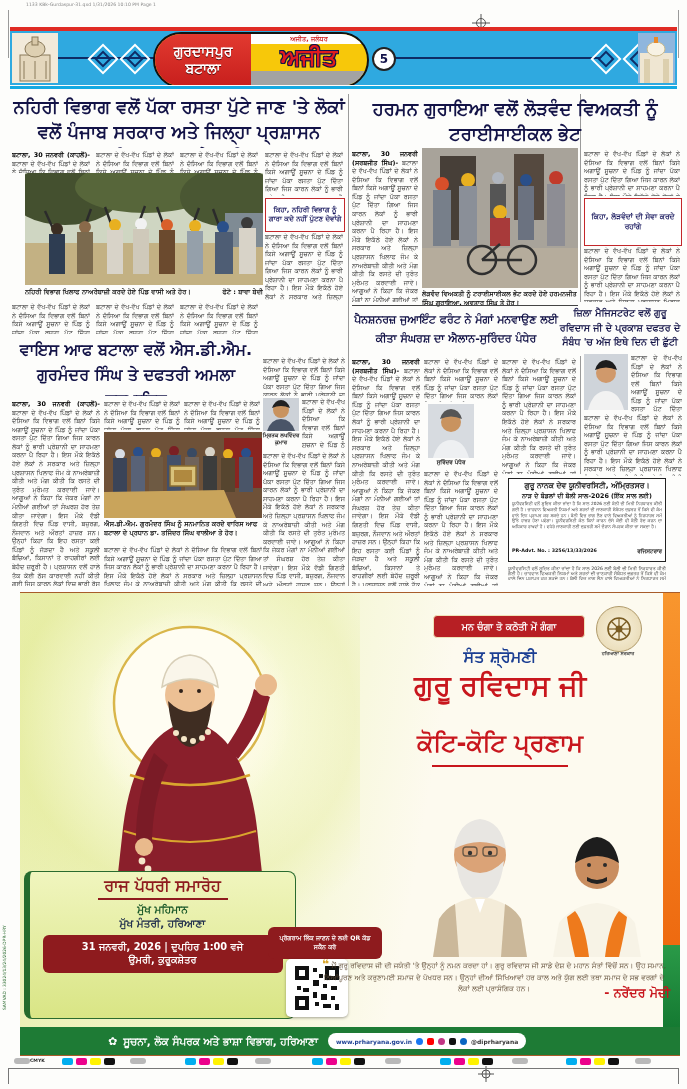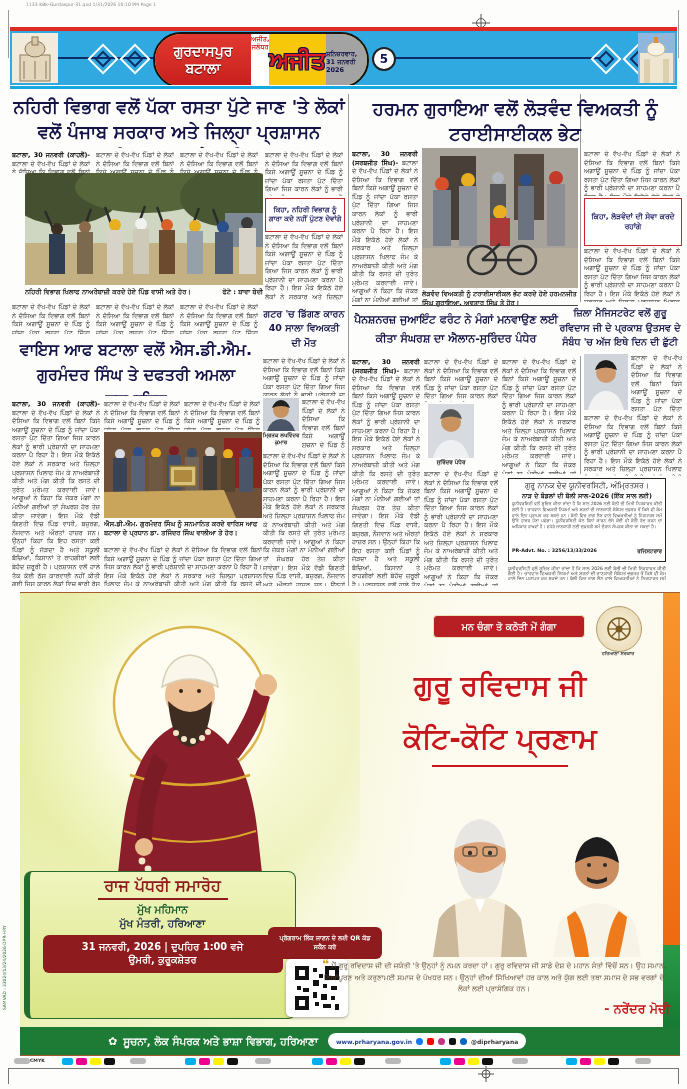--- a/index.html
+++ b/index.html
@@ -69,21 +69,21 @@
             <rect x="25" y="26" width="6" height="24" fill="#dccfae"></rect>
             <rect x="16" y="4" width="4" height="6" fill="#e88a2a"></rect>
           </svg>
       </div>
 
       <div class="abs mast-cap" style="left:143px;top:1px;width:212px;height:52px;">
         <div style="width:96px;background:linear-gradient(#e23a30,#c81f1d);display:flex;flex-direction:column;align-items:center;justify-content:center;color:#fff;font-weight:800;text-shadow:0 1px 0 #5a0f0f;">
           <div style="font-size:14px;line-height:1.2;">ਗੁਰਦਾਸਪੁਰ</div>
           <div style="font-size:14px;line-height:1.2;">ਬਟਾਲਾ</div>
         </div>
-        <div style="flex:1;display:flex;flex-direction:row;">
+        <div style="flex:1;display:flex;flex-direction:column;">
           <div style="background:#fff;color:#D01F1F;font-size:6.5px;font-weight:800;text-align:center;padding:1px 0;">ਅਜੀਤ, ਜਲੰਧਰ</div>
           <div style="flex:1;display:flex;align-items:center;justify-content:center;font-size:23px;font-weight:800;color:#E01B1E;text-shadow:1px 1px 0 #14144a,-1px -1px 0 #14144a,1px -1px 0 #14144a,-1px 1px 0 #14144a;">ਅਜੀਤ</div>
           <div style="background:#a3a3a3;color:#13134a;font-size:6.5px;font-weight:800;text-align:left;padding:16px 0;">ਸ਼ਨਿਚਰਵਾਰ, 31 ਜਨਵਰੀ 2026</div>
         </div>
       </div>
       <div class="abs" style="left:362px;top:16px;width:20px;height:20px;background:#fff;border:2px solid #222;border-radius:50%;display:flex;align-items:center;justify-content:center;font-size:12px;font-weight:800;color:#13134a;">5</div>
     </div>
     <div class="abs" style="left:0;top:59px;width:667px;height:3px;background:#15A9E2;"></div>
   </div>
 
@@ -137,21 +137,20 @@
     </svg>
   </div>
   <div class="abs cap" style="left:25px;top:288px;width:238px;height:12px;">
     <span>ਨਹਿਰੀ ਵਿਭਾਗ ਖਿਲਾਫ ਨਾਅਰੇਬਾਜ਼ੀ ਕਰਦੇ ਹੋਏ ਪਿੰਡ ਵਾਸੀ ਅਤੇ ਹੋਰ।</span>
     <span>ਫੋਟੋ : ਬਾਵਾ ਬੇਦੀ</span>
   </div>
   <div class="abs bt" style="left:12px;top:303px;width:78px;height:31px;">ਬਟਾਲਾ ਦੇ ਵੱਖ-ਵੱਖ ਪਿੰਡਾਂ ਦੇ ਲੋਕਾਂ ਨੇ ਦੱਸਿਆ ਕਿ ਵਿਭਾਗ ਵਲੋਂ ਬਿਨਾਂ ਕਿਸੇ ਅਗਾਊਂ ਸੂਚਨਾ ਦੇ ਪਿੰਡ ਨੂੰ ਜਾਂਦਾ ਪੱਕਾ ਰਸਤਾ ਪੁੱਟ ਦਿੱਤਾ ਗਿਆ ਜਿਸ ਕਾਰਨ ਲੋਕਾਂ ਨੂੰ ਭਾਰੀ ਪ੍ਰੇਸ਼ਾਨੀ ਦਾ ਸਾਹਮਣਾ ਕਰਨਾ ਪੈ ਰਿਹਾ ਹੈ। ਇਸ ਮੌਕੇ ਇਕੱਠੇ ਹੋਏ ਲੋਕਾਂ ਨੇ ਸਰਕਾਰ ਅਤੇ ਜ਼ਿਲ੍ਹਾ ਪ੍ਰਸ਼ਾਸਨ ਖਿਲਾਫ ਜੰਮ ਕੇ ਨਾਅਰੇਬਾਜ਼ੀ ਕੀਤੀ ਅਤੇ ਮੰਗ ਕੀਤੀ ਕਿ ਰਸਤੇ ਦੀ ਤੁਰੰਤ ਮੁਰੰਮਤ ਕਰਵਾਈ ਜਾਵੇ। ਆਗੂਆਂ ਨੇ ਕਿਹਾ ਕਿ ਜੇਕਰ ਮੰਗਾਂ ਨਾ ਮੰਨੀਆਂ ਗਈਆਂ ਤਾਂ ਸੰਘਰਸ਼ ਹੋਰ ਤੇਜ਼ ਕੀਤਾ ਜਾਵੇਗਾ। ਇਸ ਮੌਕੇ ਵੱਡੀ ਗਿਣਤੀ ਵਿਚ ਪਿੰਡ ਵਾਸੀ, ਬਜ਼ੁਰਗ, ਨੌਜਵਾਨ ਅਤੇ ਔਰਤਾਂ ਹਾਜ਼ਰ ਸਨ। ਉਨ੍ਹਾਂ ਕਿਹਾ ਕਿ ਇਹ ਰਸਤਾ ਕਈ ਪਿੰਡਾਂ ਨੂੰ ਜੋੜਦਾ ਹੈ ਅਤੇ ਸਕੂਲੀ ਬੱਚਿਆਂ, ਕਿਸਾਨਾਂ ਤੇ ਰਾਹਗੀਰਾਂ ਲਈ ਬੇਹੱਦ ਜ਼ਰੂਰੀ ਹੈ। ਪ੍ਰਸ਼ਾਸਨ ਵਲੋਂ ਹਾਲੇ ਤੱਕ ਕੋਈ ਠੋਸ ਕਾਰਵਾਈ ਨਹੀਂ ਕੀਤੀ ਗਈ ਜਿਸ ਕਾਰਨ ਲੋਕਾਂ ਵਿਚ ਭਾਰੀ ਰੋਸ ਪਾਇਆ ਜਾ ਰਿਹਾ ਹੈ। ਸਮਾਜ ਸੇਵੀ ਸੰਸਥਾਵਾਂ ਨੇ ਵੀ ਲੋਕਾਂ ਦੀ ਹਮਾਇਤ ਦਾ ਐਲਾਨ ਕੀਤਾ ਹੈ।</div>
   <div class="abs bt" style="left:96px;top:303px;width:78px;height:31px;">ਬਟਾਲਾ ਦੇ ਵੱਖ-ਵੱਖ ਪਿੰਡਾਂ ਦੇ ਲੋਕਾਂ ਨੇ ਦੱਸਿਆ ਕਿ ਵਿਭਾਗ ਵਲੋਂ ਬਿਨਾਂ ਕਿਸੇ ਅਗਾਊਂ ਸੂਚਨਾ ਦੇ ਪਿੰਡ ਨੂੰ ਜਾਂਦਾ ਪੱਕਾ ਰਸਤਾ ਪੁੱਟ ਦਿੱਤਾ ਗਿਆ ਜਿਸ ਕਾਰਨ ਲੋਕਾਂ ਨੂੰ ਭਾਰੀ ਪ੍ਰੇਸ਼ਾਨੀ ਦਾ ਸਾਹਮਣਾ ਕਰਨਾ ਪੈ ਰਿਹਾ ਹੈ। ਇਸ ਮੌਕੇ ਇਕੱਠੇ ਹੋਏ ਲੋਕਾਂ ਨੇ ਸਰਕਾਰ ਅਤੇ ਜ਼ਿਲ੍ਹਾ ਪ੍ਰਸ਼ਾਸਨ ਖਿਲਾਫ ਜੰਮ ਕੇ ਨਾਅਰੇਬਾਜ਼ੀ ਕੀਤੀ ਅਤੇ ਮੰਗ ਕੀਤੀ ਕਿ ਰਸਤੇ ਦੀ ਤੁਰੰਤ ਮੁਰੰਮਤ ਕਰਵਾਈ ਜਾਵੇ। ਆਗੂਆਂ ਨੇ ਕਿਹਾ ਕਿ ਜੇਕਰ ਮੰਗਾਂ ਨਾ ਮੰਨੀਆਂ ਗਈਆਂ ਤਾਂ ਸੰਘਰਸ਼ ਹੋਰ ਤੇਜ਼ ਕੀਤਾ ਜਾਵੇਗਾ। ਇਸ ਮੌਕੇ ਵੱਡੀ ਗਿਣਤੀ ਵਿਚ ਪਿੰਡ ਵਾਸੀ, ਬਜ਼ੁਰਗ, ਨੌਜਵਾਨ ਅਤੇ ਔਰਤਾਂ ਹਾਜ਼ਰ ਸਨ। ਉਨ੍ਹਾਂ ਕਿਹਾ ਕਿ ਇਹ ਰਸਤਾ ਕਈ ਪਿੰਡਾਂ ਨੂੰ ਜੋੜਦਾ ਹੈ ਅਤੇ ਸਕੂਲੀ ਬੱਚਿਆਂ, ਕਿਸਾਨਾਂ ਤੇ ਰਾਹਗੀਰਾਂ ਲਈ ਬੇਹੱਦ ਜ਼ਰੂਰੀ ਹੈ। ਪ੍ਰਸ਼ਾਸਨ ਵਲੋਂ ਹਾਲੇ ਤੱਕ ਕੋਈ ਠੋਸ ਕਾਰਵਾਈ ਨਹੀਂ ਕੀਤੀ ਗਈ ਜਿਸ ਕਾਰਨ ਲੋਕਾਂ ਵਿਚ ਭਾਰੀ ਰੋਸ ਪਾਇਆ ਜਾ ਰਿਹਾ ਹੈ। ਸਮਾਜ ਸੇਵੀ ਸੰਸਥਾਵਾਂ ਨੇ ਵੀ ਲੋਕਾਂ ਦੀ ਹਮਾਇਤ ਦਾ ਐਲਾਨ ਕੀਤਾ ਹੈ।</div>
   <div class="abs bt" style="left:180px;top:303px;width:78px;height:31px;">ਬਟਾਲਾ ਦੇ ਵੱਖ-ਵੱਖ ਪਿੰਡਾਂ ਦੇ ਲੋਕਾਂ ਨੇ ਦੱਸਿਆ ਕਿ ਵਿਭਾਗ ਵਲੋਂ ਬਿਨਾਂ ਕਿਸੇ ਅਗਾਊਂ ਸੂਚਨਾ ਦੇ ਪਿੰਡ ਨੂੰ ਜਾਂਦਾ ਪੱਕਾ ਰਸਤਾ ਪੁੱਟ ਦਿੱਤਾ ਗਿਆ ਜਿਸ ਕਾਰਨ ਲੋਕਾਂ ਨੂੰ ਭਾਰੀ ਪ੍ਰੇਸ਼ਾਨੀ ਦਾ ਸਾਹਮਣਾ ਕਰਨਾ ਪੈ ਰਿਹਾ ਹੈ। ਇਸ ਮੌਕੇ ਇਕੱਠੇ ਹੋਏ ਲੋਕਾਂ ਨੇ ਸਰਕਾਰ ਅਤੇ ਜ਼ਿਲ੍ਹਾ ਪ੍ਰਸ਼ਾਸਨ ਖਿਲਾਫ ਜੰਮ ਕੇ ਨਾਅਰੇਬਾਜ਼ੀ ਕੀਤੀ ਅਤੇ ਮੰਗ ਕੀਤੀ ਕਿ ਰਸਤੇ ਦੀ ਤੁਰੰਤ ਮੁਰੰਮਤ ਕਰਵਾਈ ਜਾਵੇ। ਆਗੂਆਂ ਨੇ ਕਿਹਾ ਕਿ ਜੇਕਰ ਮੰਗਾਂ ਨਾ ਮੰਨੀਆਂ ਗਈਆਂ ਤਾਂ ਸੰਘਰਸ਼ ਹੋਰ ਤੇਜ਼ ਕੀਤਾ ਜਾਵੇਗਾ। ਇਸ ਮੌਕੇ ਵੱਡੀ ਗਿਣਤੀ ਵਿਚ ਪਿੰਡ ਵਾਸੀ, ਬਜ਼ੁਰਗ, ਨੌਜਵਾਨ ਅਤੇ ਔਰਤਾਂ ਹਾਜ਼ਰ ਸਨ। ਉਨ੍ਹਾਂ ਕਿਹਾ ਕਿ ਇਹ ਰਸਤਾ ਕਈ ਪਿੰਡਾਂ ਨੂੰ ਜੋੜਦਾ ਹੈ ਅਤੇ ਸਕੂਲੀ ਬੱਚਿਆਂ, ਕਿਸਾਨਾਂ ਤੇ ਰਾਹਗੀਰਾਂ ਲਈ ਬੇਹੱਦ ਜ਼ਰੂਰੀ ਹੈ। ਪ੍ਰਸ਼ਾਸਨ ਵਲੋਂ ਹਾਲੇ ਤੱਕ ਕੋਈ ਠੋਸ ਕਾਰਵਾਈ ਨਹੀਂ ਕੀਤੀ ਗਈ ਜਿਸ ਕਾਰਨ ਲੋਕਾਂ ਵਿਚ ਭਾਰੀ ਰੋਸ ਪਾਇਆ ਜਾ ਰਿਹਾ ਹੈ। ਸਮਾਜ ਸੇਵੀ ਸੰਸਥਾਵਾਂ ਨੇ ਵੀ ਲੋਕਾਂ ਦੀ ਹਮਾਇਤ ਦਾ ਐਲਾਨ ਕੀਤਾ ਹੈ।</div>
 
-  <div class="abs hl" style="left:263px;top:307px;width:82px;height:48px;font-size:9.5px;line-height:1.5;">ਗਟਰ 'ਚ ਡਿੱਗਣ ਕਾਰਨ 40 ਸਾਲਾ ਵਿਅਕਤੀ ਦੀ ਮੌਤ</div>
   <div class="abs bt" style="left:263px;top:357px;width:82px;height:39px;">ਬਟਾਲਾ ਦੇ ਵੱਖ-ਵੱਖ ਪਿੰਡਾਂ ਦੇ ਲੋਕਾਂ ਨੇ ਦੱਸਿਆ ਕਿ ਵਿਭਾਗ ਵਲੋਂ ਬਿਨਾਂ ਕਿਸੇ ਅਗਾਊਂ ਸੂਚਨਾ ਦੇ ਪਿੰਡ ਨੂੰ ਜਾਂਦਾ ਪੱਕਾ ਰਸਤਾ ਪੁੱਟ ਦਿੱਤਾ ਗਿਆ ਜਿਸ ਕਾਰਨ ਲੋਕਾਂ ਨੂੰ ਭਾਰੀ ਪ੍ਰੇਸ਼ਾਨੀ ਦਾ ਸਾਹਮਣਾ ਕਰਨਾ ਪੈ ਰਿਹਾ ਹੈ। ਇਸ ਮੌਕੇ ਇਕੱਠੇ ਹੋਏ ਲੋਕਾਂ ਨੇ ਸਰਕਾਰ ਅਤੇ ਜ਼ਿਲ੍ਹਾ ਪ੍ਰਸ਼ਾਸਨ ਖਿਲਾਫ ਜੰਮ ਕੇ ਨਾਅਰੇਬਾਜ਼ੀ ਕੀਤੀ ਅਤੇ ਮੰਗ ਕੀਤੀ ਕਿ ਰਸਤੇ ਦੀ ਤੁਰੰਤ ਮੁਰੰਮਤ ਕਰਵਾਈ ਜਾਵੇ। ਆਗੂਆਂ ਨੇ ਕਿਹਾ ਕਿ ਜੇਕਰ ਮੰਗਾਂ ਨਾ ਮੰਨੀਆਂ ਗਈਆਂ ਤਾਂ ਸੰਘਰਸ਼ ਹੋਰ ਤੇਜ਼ ਕੀਤਾ ਜਾਵੇਗਾ। ਇਸ ਮੌਕੇ ਵੱਡੀ ਗਿਣਤੀ ਵਿਚ ਪਿੰਡ ਵਾਸੀ, ਬਜ਼ੁਰਗ, ਨੌਜਵਾਨ ਅਤੇ ਔਰਤਾਂ ਹਾਜ਼ਰ ਸਨ। ਉਨ੍ਹਾਂ ਕਿਹਾ ਕਿ ਇਹ ਰਸਤਾ ਕਈ ਪਿੰਡਾਂ ਨੂੰ ਜੋੜਦਾ ਹੈ ਅਤੇ ਸਕੂਲੀ ਬੱਚਿਆਂ, ਕਿਸਾਨਾਂ ਤੇ ਰਾਹਗੀਰਾਂ ਲਈ ਬੇਹੱਦ ਜ਼ਰੂਰੀ ਹੈ। ਪ੍ਰਸ਼ਾਸਨ ਵਲੋਂ ਹਾਲੇ ਤੱਕ ਕੋਈ ਠੋਸ ਕਾਰਵਾਈ ਨਹੀਂ ਕੀਤੀ ਗਈ ਜਿਸ ਕਾਰਨ ਲੋਕਾਂ ਵਿਚ ਭਾਰੀ ਰੋਸ ਪਾਇਆ ਜਾ ਰਿਹਾ ਹੈ। ਸਮਾਜ ਸੇਵੀ ਸੰਸਥਾਵਾਂ ਨੇ ਵੀ ਲੋਕਾਂ ਦੀ ਹਮਾਇਤ ਦਾ ਐਲਾਨ ਕੀਤਾ ਹੈ।</div>
   <div class="abs photo" style="left:263px;top:398px;width:36px;height:33px;">
     <svg width="36" height="33" viewBox="0 0 36 33">
         <rect width="36" height="33" fill="#cdd2d8"></rect>
         <circle cx="18" cy="12" r="8" fill="#c9935f"></circle>
         <path d="M9 10 Q12 2 18 2 Q24 2 27 10 Q18 6 9 10Z" fill="#222"></path>
         <path d="M4 33 Q8 21 18 21 Q28 21 32 33Z" fill="#4a5568"></path>
       </svg>
   </div>
   <div class="abs" style="left:261px;top:432px;width:40px;height:16px;font-size:5.4px;font-weight:bold;text-align:center;color:#111;line-height:1.3;overflow:hidden;">ਮ੍ਰਿਤਕ ਲਖਵਿੰਦਰ ਕੁਮਾਰ</div>
@@ -239,34 +238,34 @@
         <rect width="46" height="54" fill="#d7dbe0"></rect>
         <circle cx="23" cy="18" r="10" fill="#c9935f"></circle>
         <path d="M12 15 Q15 5 23 5 Q31 5 34 15 Q23 10 12 15Z" fill="#555"></path>
         <path d="M5 54 Q10 36 23 36 Q36 36 41 54Z" fill="#eef0f2"></path>
       </svg>
   </div>
   <div class="abs" style="left:420px;top:459px;width:62px;height:9px;font-size:5.6px;font-weight:bold;text-align:center;color:#111;overflow:hidden;">ਸੁਰਿੰਦਰ ਪੰਧੇਰ</div>
   <div class="abs bt" style="left:424px;top:470px;width:74px;height:116px;">ਬਟਾਲਾ ਦੇ ਵੱਖ-ਵੱਖ ਪਿੰਡਾਂ ਦੇ ਲੋਕਾਂ ਨੇ ਦੱਸਿਆ ਕਿ ਵਿਭਾਗ ਵਲੋਂ ਬਿਨਾਂ ਕਿਸੇ ਅਗਾਊਂ ਸੂਚਨਾ ਦੇ ਪਿੰਡ ਨੂੰ ਜਾਂਦਾ ਪੱਕਾ ਰਸਤਾ ਪੁੱਟ ਦਿੱਤਾ ਗਿਆ ਜਿਸ ਕਾਰਨ ਲੋਕਾਂ ਨੂੰ ਭਾਰੀ ਪ੍ਰੇਸ਼ਾਨੀ ਦਾ ਸਾਹਮਣਾ ਕਰਨਾ ਪੈ ਰਿਹਾ ਹੈ। ਇਸ ਮੌਕੇ ਇਕੱਠੇ ਹੋਏ ਲੋਕਾਂ ਨੇ ਸਰਕਾਰ ਅਤੇ ਜ਼ਿਲ੍ਹਾ ਪ੍ਰਸ਼ਾਸਨ ਖਿਲਾਫ ਜੰਮ ਕੇ ਨਾਅਰੇਬਾਜ਼ੀ ਕੀਤੀ ਅਤੇ ਮੰਗ ਕੀਤੀ ਕਿ ਰਸਤੇ ਦੀ ਤੁਰੰਤ ਮੁਰੰਮਤ ਕਰਵਾਈ ਜਾਵੇ। ਆਗੂਆਂ ਨੇ ਕਿਹਾ ਕਿ ਜੇਕਰ ਮੰਗਾਂ ਨਾ ਮੰਨੀਆਂ ਗਈਆਂ ਤਾਂ ਸੰਘਰਸ਼ ਹੋਰ ਤੇਜ਼ ਕੀਤਾ ਜਾਵੇਗਾ। ਇਸ ਮੌਕੇ ਵੱਡੀ ਗਿਣਤੀ ਵਿਚ ਪਿੰਡ ਵਾਸੀ, ਬਜ਼ੁਰਗ, ਨੌਜਵਾਨ ਅਤੇ ਔਰਤਾਂ ਹਾਜ਼ਰ ਸਨ। ਉਨ੍ਹਾਂ ਕਿਹਾ ਕਿ ਇਹ ਰਸਤਾ ਕਈ ਪਿੰਡਾਂ ਨੂੰ ਜੋੜਦਾ ਹੈ ਅਤੇ ਸਕੂਲੀ ਬੱਚਿਆਂ, ਕਿਸਾਨਾਂ ਤੇ ਰਾਹਗੀਰਾਂ ਲਈ ਬੇਹੱਦ ਜ਼ਰੂਰੀ ਹੈ। ਪ੍ਰਸ਼ਾਸਨ ਵਲੋਂ ਹਾਲੇ ਤੱਕ ਕੋਈ ਠੋਸ ਕਾਰਵਾਈ ਨਹੀਂ ਕੀਤੀ ਗਈ ਜਿਸ ਕਾਰਨ ਲੋਕਾਂ ਵਿਚ ਭਾਰੀ ਰੋਸ ਪਾਇਆ ਜਾ ਰਿਹਾ ਹੈ। ਸਮਾਜ ਸੇਵੀ ਸੰਸਥਾਵਾਂ ਨੇ ਵੀ ਲੋਕਾਂ ਦੀ ਹਮਾਇਤ ਦਾ ਐਲਾਨ ਕੀਤਾ ਹੈ।</div>
   <div class="abs bt" style="left:502px;top:358px;width:74px;height:116px;">ਬਟਾਲਾ ਦੇ ਵੱਖ-ਵੱਖ ਪਿੰਡਾਂ ਦੇ ਲੋਕਾਂ ਨੇ ਦੱਸਿਆ ਕਿ ਵਿਭਾਗ ਵਲੋਂ ਬਿਨਾਂ ਕਿਸੇ ਅਗਾਊਂ ਸੂਚਨਾ ਦੇ ਪਿੰਡ ਨੂੰ ਜਾਂਦਾ ਪੱਕਾ ਰਸਤਾ ਪੁੱਟ ਦਿੱਤਾ ਗਿਆ ਜਿਸ ਕਾਰਨ ਲੋਕਾਂ ਨੂੰ ਭਾਰੀ ਪ੍ਰੇਸ਼ਾਨੀ ਦਾ ਸਾਹਮਣਾ ਕਰਨਾ ਪੈ ਰਿਹਾ ਹੈ। ਇਸ ਮੌਕੇ ਇਕੱਠੇ ਹੋਏ ਲੋਕਾਂ ਨੇ ਸਰਕਾਰ ਅਤੇ ਜ਼ਿਲ੍ਹਾ ਪ੍ਰਸ਼ਾਸਨ ਖਿਲਾਫ ਜੰਮ ਕੇ ਨਾਅਰੇਬਾਜ਼ੀ ਕੀਤੀ ਅਤੇ ਮੰਗ ਕੀਤੀ ਕਿ ਰਸਤੇ ਦੀ ਤੁਰੰਤ ਮੁਰੰਮਤ ਕਰਵਾਈ ਜਾਵੇ। ਆਗੂਆਂ ਨੇ ਕਿਹਾ ਕਿ ਜੇਕਰ ਮੰਗਾਂ ਨਾ ਮੰਨੀਆਂ ਗਈਆਂ ਤਾਂ ਸੰਘਰਸ਼ ਹੋਰ ਤੇਜ਼ ਕੀਤਾ ਜਾਵੇਗਾ। ਇਸ ਮੌਕੇ ਵੱਡੀ ਗਿਣਤੀ ਵਿਚ ਪਿੰਡ ਵਾਸੀ, ਬਜ਼ੁਰਗ, ਨੌਜਵਾਨ ਅਤੇ ਔਰਤਾਂ ਹਾਜ਼ਰ ਸਨ। ਉਨ੍ਹਾਂ ਕਿਹਾ ਕਿ ਇਹ ਰਸਤਾ ਕਈ ਪਿੰਡਾਂ ਨੂੰ ਜੋੜਦਾ ਹੈ ਅਤੇ ਸਕੂਲੀ ਬੱਚਿਆਂ, ਕਿਸਾਨਾਂ ਤੇ ਰਾਹਗੀਰਾਂ ਲਈ ਬੇਹੱਦ ਜ਼ਰੂਰੀ ਹੈ। ਪ੍ਰਸ਼ਾਸਨ ਵਲੋਂ ਹਾਲੇ ਤੱਕ ਕੋਈ ਠੋਸ ਕਾਰਵਾਈ ਨਹੀਂ ਕੀਤੀ ਗਈ ਜਿਸ ਕਾਰਨ ਲੋਕਾਂ ਵਿਚ ਭਾਰੀ ਰੋਸ ਪਾਇਆ ਜਾ ਰਿਹਾ ਹੈ। ਸਮਾਜ ਸੇਵੀ ਸੰਸਥਾਵਾਂ ਨੇ ਵੀ ਲੋਕਾਂ ਦੀ ਹਮਾਇਤ ਦਾ ਐਲਾਨ ਕੀਤਾ ਹੈ।</div>
 
-  <div class="abs hl" style="left:558px;top:306px;width:124px;height:48px;font-size:9.5px;line-height:1.55;">ਜ਼ਿਲਾ ਮੈਜਿਸਟਰੇਟ ਵਲੋਂ ਗੁਰੂ ਰਵਿਦਾਸ ਜੀ ਦੇ ਪ੍ਰਕਾਸ਼ ਉਤਸਵ ਦੇ ਸੰਬੰਧ 'ਚ ਅੱਜ ਇਥੇ ਦਿਨ ਦੀ ਛੁੱਟੀ</div>
+  <div class="abs hl" style="left:558px;top:306px;width:124px;height:48px;font-size:9.5px;line-height:1.55;">ਜ਼ਿਲਾ ਮੈਜਿਸਟਰੇਟ ਵਲੋਂ ਗੁਰੂ ਰਵਿਦਾਸ ਜੀ ਦੇ ਪ੍ਰਕਾਸ਼ ਦਫਤਰ ਦੇ ਸੰਬੰਧ 'ਚ ਅੱਜ ਇਥੇ ਦਿਨ ਦੀ ਛੁੱਟੀ</div>
   <div class="abs photo" style="left:584px;top:354px;width:44px;height:56px;">
     <svg width="44" height="56" viewBox="0 0 44 56">
         <rect width="44" height="56" fill="#cfd4da"></rect>
         <circle cx="22" cy="19" r="10" fill="#d0996b"></circle>
         <path d="M11 16 Q14 6 22 6 Q30 6 33 16 Q22 11 11 16Z" fill="#1d1d1d"></path>
         <path d="M4 56 Q9 37 22 37 Q35 37 40 56Z" fill="#f2f2f2"></path>
       </svg>
   </div>
   <div class="abs bt" style="left:631px;top:354px;width:51px;height:58px;">ਬਟਾਲਾ ਦੇ ਵੱਖ-ਵੱਖ ਪਿੰਡਾਂ ਦੇ ਲੋਕਾਂ ਨੇ ਦੱਸਿਆ ਕਿ ਵਿਭਾਗ ਵਲੋਂ ਬਿਨਾਂ ਕਿਸੇ ਅਗਾਊਂ ਸੂਚਨਾ ਦੇ ਪਿੰਡ ਨੂੰ ਜਾਂਦਾ ਪੱਕਾ ਰਸਤਾ ਪੁੱਟ ਦਿੱਤਾ ਗਿਆ ਜਿਸ ਕਾਰਨ ਲੋਕਾਂ ਨੂੰ ਭਾਰੀ ਪ੍ਰੇਸ਼ਾਨੀ ਦਾ ਸਾਹਮਣਾ ਕਰਨਾ ਪੈ ਰਿਹਾ ਹੈ। ਇਸ ਮੌਕੇ ਇਕੱਠੇ ਹੋਏ ਲੋਕਾਂ ਨੇ ਸਰਕਾਰ ਅਤੇ ਜ਼ਿਲ੍ਹਾ ਪ੍ਰਸ਼ਾਸਨ ਖਿਲਾਫ ਜੰਮ ਕੇ ਨਾਅਰੇਬਾਜ਼ੀ ਕੀਤੀ ਅਤੇ ਮੰਗ ਕੀਤੀ ਕਿ ਰਸਤੇ ਦੀ ਤੁਰੰਤ ਮੁਰੰਮਤ ਕਰਵਾਈ ਜਾਵੇ। ਆਗੂਆਂ ਨੇ ਕਿਹਾ ਕਿ ਜੇਕਰ ਮੰਗਾਂ ਨਾ ਮੰਨੀਆਂ ਗਈਆਂ ਤਾਂ ਸੰਘਰਸ਼ ਹੋਰ ਤੇਜ਼ ਕੀਤਾ ਜਾਵੇਗਾ। ਇਸ ਮੌਕੇ ਵੱਡੀ ਗਿਣਤੀ ਵਿਚ ਪਿੰਡ ਵਾਸੀ, ਬਜ਼ੁਰਗ, ਨੌਜਵਾਨ ਅਤੇ ਔਰਤਾਂ ਹਾਜ਼ਰ ਸਨ। ਉਨ੍ਹਾਂ ਕਿਹਾ ਕਿ ਇਹ ਰਸਤਾ ਕਈ ਪਿੰਡਾਂ ਨੂੰ ਜੋੜਦਾ ਹੈ ਅਤੇ ਸਕੂਲੀ ਬੱਚਿਆਂ, ਕਿਸਾਨਾਂ ਤੇ ਰਾਹਗੀਰਾਂ ਲਈ ਬੇਹੱਦ ਜ਼ਰੂਰੀ ਹੈ। ਪ੍ਰਸ਼ਾਸਨ ਵਲੋਂ ਹਾਲੇ ਤੱਕ ਕੋਈ ਠੋਸ ਕਾਰਵਾਈ ਨਹੀਂ ਕੀਤੀ ਗਈ ਜਿਸ ਕਾਰਨ ਲੋਕਾਂ ਵਿਚ ਭਾਰੀ ਰੋਸ ਪਾਇਆ ਜਾ ਰਿਹਾ ਹੈ। ਸਮਾਜ ਸੇਵੀ ਸੰਸਥਾਵਾਂ ਨੇ ਵੀ ਲੋਕਾਂ ਦੀ ਹਮਾਇਤ ਦਾ ਐਲਾਨ ਕੀਤਾ ਹੈ।</div>
   <div class="abs bt" style="left:584px;top:414px;width:98px;height:62px;">ਬਟਾਲਾ ਦੇ ਵੱਖ-ਵੱਖ ਪਿੰਡਾਂ ਦੇ ਲੋਕਾਂ ਨੇ ਦੱਸਿਆ ਕਿ ਵਿਭਾਗ ਵਲੋਂ ਬਿਨਾਂ ਕਿਸੇ ਅਗਾਊਂ ਸੂਚਨਾ ਦੇ ਪਿੰਡ ਨੂੰ ਜਾਂਦਾ ਪੱਕਾ ਰਸਤਾ ਪੁੱਟ ਦਿੱਤਾ ਗਿਆ ਜਿਸ ਕਾਰਨ ਲੋਕਾਂ ਨੂੰ ਭਾਰੀ ਪ੍ਰੇਸ਼ਾਨੀ ਦਾ ਸਾਹਮਣਾ ਕਰਨਾ ਪੈ ਰਿਹਾ ਹੈ। ਇਸ ਮੌਕੇ ਇਕੱਠੇ ਹੋਏ ਲੋਕਾਂ ਨੇ ਸਰਕਾਰ ਅਤੇ ਜ਼ਿਲ੍ਹਾ ਪ੍ਰਸ਼ਾਸਨ ਖਿਲਾਫ ਜੰਮ ਕੇ ਨਾਅਰੇਬਾਜ਼ੀ ਕੀਤੀ ਅਤੇ ਮੰਗ ਕੀਤੀ ਕਿ ਰਸਤੇ ਦੀ ਤੁਰੰਤ ਮੁਰੰਮਤ ਕਰਵਾਈ ਜਾਵੇ। ਆਗੂਆਂ ਨੇ ਕਿਹਾ ਕਿ ਜੇਕਰ ਮੰਗਾਂ ਨਾ ਮੰਨੀਆਂ ਗਈਆਂ ਤਾਂ ਸੰਘਰਸ਼ ਹੋਰ ਤੇਜ਼ ਕੀਤਾ ਜਾਵੇਗਾ। ਇਸ ਮੌਕੇ ਵੱਡੀ ਗਿਣਤੀ ਵਿਚ ਪਿੰਡ ਵਾਸੀ, ਬਜ਼ੁਰਗ, ਨੌਜਵਾਨ ਅਤੇ ਔਰਤਾਂ ਹਾਜ਼ਰ ਸਨ। ਉਨ੍ਹਾਂ ਕਿਹਾ ਕਿ ਇਹ ਰਸਤਾ ਕਈ ਪਿੰਡਾਂ ਨੂੰ ਜੋੜਦਾ ਹੈ ਅਤੇ ਸਕੂਲੀ ਬੱਚਿਆਂ, ਕਿਸਾਨਾਂ ਤੇ ਰਾਹਗੀਰਾਂ ਲਈ ਬੇਹੱਦ ਜ਼ਰੂਰੀ ਹੈ। ਪ੍ਰਸ਼ਾਸਨ ਵਲੋਂ ਹਾਲੇ ਤੱਕ ਕੋਈ ਠੋਸ ਕਾਰਵਾਈ ਨਹੀਂ ਕੀਤੀ ਗਈ ਜਿਸ ਕਾਰਨ ਲੋਕਾਂ ਵਿਚ ਭਾਰੀ ਰੋਸ ਪਾਇਆ ਜਾ ਰਿਹਾ ਹੈ। ਸਮਾਜ ਸੇਵੀ ਸੰਸਥਾਵਾਂ ਨੇ ਵੀ ਲੋਕਾਂ ਦੀ ਹਮਾਇਤ ਦਾ ਐਲਾਨ ਕੀਤਾ ਹੈ।</div>
 
   <div class="abs" style="left:508px;top:478px;width:158px;height:84px;background:#fff;border:1px solid #222;padding:2px 3px;box-sizing:border-box;overflow:hidden;">
-    <div style="font-size:7.6px;font-weight:400;text-align:center;color:#111;">ਗੁਰੂ ਨਾਨਕ ਦੇਵ ਯੂਨੀਵਰਸਿਟੀ, ਅੰਮ੍ਰਿਤਸਰ।</div>
+    <div style="font-size:7.6px;font-weight:700;text-align:center;color:#111;">ਗੁਰੂ ਨਾਨਕ ਦੇਵ ਯੂਨੀਵਰਸਿਟੀ, ਅੰਮ੍ਰਿਤਸਰ।</div>
     <div style="font-size:6.4px;font-weight:800;text-align:center;color:#111;margin-top:1px;">ਨਾੜ ਦੇ ਬੰਡਲਾਂ ਦੀ ਬੋਲੀ ਸਾਲ-2026 (ਇੱਕ ਸਾਲ ਲਈ)</div>
     <div style="font-size:4.3px;line-height:1.35;text-align:justify;color:#222;height:46px;overflow:hidden;margin-top:1px;">ਯੂਨੀਵਰਸਿਟੀ ਵਲੋਂ ਸੂਚਿਤ ਕੀਤਾ ਜਾਂਦਾ ਹੈ ਕਿ ਸਾਲ 2026 ਲਈ ਬੋਲੀ ਦੀ ਮਿਤੀ ਨਿਰਧਾਰਤ ਕੀਤੀ ਗਈ ਹੈ। ਚਾਹਵਾਨ ਵਿਅਕਤੀ ਨਿਯਮਾਂ ਅਤੇ ਸ਼ਰਤਾਂ ਦੀ ਜਾਣਕਾਰੀ ਸੰਬੰਧਤ ਦਫ਼ਤਰ ਤੋਂ ਕਿਸੇ ਵੀ ਕੰਮ ਵਾਲੇ ਦਿਨ ਪ੍ਰਾਪਤ ਕਰ ਸਕਦੇ ਹਨ। ਬੋਲੀ ਵਿਚ ਭਾਗ ਲੈਣ ਵਾਲੇ ਵਿਅਕਤੀਆਂ ਨੂੰ ਨਿਰਧਾਰਤ ਸਮੇਂ ਉੱਤੇ ਹਾਜ਼ਰ ਹੋਣਾ ਪਵੇਗਾ। ਯੂਨੀਵਰਸਿਟੀ ਕੋਲ ਬਿਨਾਂ ਕਾਰਨ ਦੱਸੇ ਕੋਈ ਵੀ ਬੋਲੀ ਰੱਦ ਕਰਨ ਦਾ ਅਧਿਕਾਰ ਰਾਖਵਾਂ ਹੈ। ਵਧੇਰੇ ਜਾਣਕਾਰੀ ਲਈ ਦਫ਼ਤਰੀ ਸਮੇਂ ਦੌਰਾਨ ਸੰਪਰਕ ਕੀਤਾ ਜਾ ਸਕਦਾ ਹੈ।</div>
     <div style="display:flex;justify-content:space-between;margin-top:1px;">
       <span style="font-size:4.8px;font-weight:bold;color:#111;">PR-Advt. No. : 3256/13/33/2026</span>
       <span style="font-size:5.6px;font-weight:800;color:#111;">ਰਜਿਸਟਰਾਰ</span>
     </div>
   </div>
   <div class="abs tiny" style="left:508px;top:566px;width:158px;height:14px;text-align:justify;">ਯੂਨੀਵਰਸਿਟੀ ਵਲੋਂ ਸੂਚਿਤ ਕੀਤਾ ਜਾਂਦਾ ਹੈ ਕਿ ਸਾਲ 2026 ਲਈ ਬੋਲੀ ਦੀ ਮਿਤੀ ਨਿਰਧਾਰਤ ਕੀਤੀ ਗਈ ਹੈ। ਚਾਹਵਾਨ ਵਿਅਕਤੀ ਨਿਯਮਾਂ ਅਤੇ ਸ਼ਰਤਾਂ ਦੀ ਜਾਣਕਾਰੀ ਸੰਬੰਧਤ ਦਫ਼ਤਰ ਤੋਂ ਕਿਸੇ ਵੀ ਕੰਮ ਵਾਲੇ ਦਿਨ ਪ੍ਰਾਪਤ ਕਰ ਸਕਦੇ ਹਨ। ਬੋਲੀ ਵਿਚ ਭਾਗ ਲੈਣ ਵਾਲੇ ਵਿਅਕਤੀਆਂ ਨੂੰ ਨਿਰਧਾਰਤ ਸਮੇਂ ਉੱਤੇ ਹਾਜ਼ਰ ਹੋਣਾ ਪਵੇਗਾ। ਯੂਨੀਵਰਸਿਟੀ ਕੋਲ ਬਿਨਾਂ ਕਾਰਨ ਦੱਸੇ ਕੋਈ ਵੀ ਬੋਲੀ ਰੱਦ ਕਰਨ ਦਾ ਅਧਿਕਾਰ ਰਾਖਵਾਂ ਹੈ। ਵਧੇਰੇ ਜਾਣਕਾਰੀ ਲਈ ਦਫ਼ਤਰੀ ਸਮੇਂ ਦੌਰਾਨ ਸੰਪਰਕ ਕੀਤਾ ਜਾ ਸਕਦਾ ਹੈ।</div>
 
   <div class="abs" style="left:20px;top:592px;width:660px;height:462px;overflow:hidden;background:linear-gradient(100deg,#e9efad 0%,#f3f6cf 38%,#fdfaef 60%,#fdfaef 100%);border-top:1px solid #a85c2a;border-bottom:1px solid #a85c2a;">
@@ -325,22 +324,23 @@
           <g stroke="#7a5c22" stroke-width="1.2">
             <line x1="15" y1="4" x2="15" y2="26"></line>
             <line x1="4" y1="15" x2="26" y2="15"></line>
             <line x1="7" y1="7" x2="23" y2="23"></line>
             <line x1="23" y1="7" x2="7" y2="23"></line>
           </g>
         </svg>
     </div>
     <div class="abs" style="left:566px;top:58px;width:64px;height:9px;font-size:4.8px;font-weight:bold;color:#333;text-align:center;overflow:hidden;">ਹਰਿਆਣਾ ਸਰਕਾਰ</div>
 
+    <div class="abs" style="left:320px;top:54px;width:320px;text-align:center;font-size:16px;font-weight:800;color:#1C3F93;">ਸੰਤ ਸ਼੍ਰੋਮਣੀ</div>
     <div class="abs" style="left:310px;top:76px;width:340px;text-align:center;font-size:28px;font-weight:800;color:#C8161D;">ਗੁਰੂ ਰਵਿਦਾਸ ਜੀ</div>
-    <div class="abs" style="left:320px;top:129px;width:320px;text-align:center;font-size:28px;font-weight:800;color:#C8161D;">ਕੋਟਿ-ਕੋਟਿ ਪ੍ਰਣਾਮ</div>
+    <div class="abs" style="left:320px;top:136px;width:320px;text-align:center;font-size:24px;font-weight:800;color:#C8161D;">ਕੋਟਿ-ਕੋਟਿ ਪ੍ਰਣਾਮ</div>
     <div class="abs" style="left:412px;top:172px;width:136px;height:2px;background:#C8161D;"></div>
 
     <div class="abs" style="left:405px;top:216px;width:110px;height:148px;">
       <svg width="110" height="148" viewBox="0 0 110 148">
         <circle cx="55" cy="46" r="26" fill="#dba377"></circle>
         <path d="M29 40 Q34 12 55 10 Q76 12 81 40 Q55 26 29 40 Z" fill="#e8e6e2"></path>
         <path d="M31 52 Q35 88 55 92 Q75 88 79 52 Q55 76 31 52 Z" fill="#e8e6e2"></path>
         <g fill="#333">
             <circle cx="45" cy="44" r="2.2"></circle>
             <circle cx="65" cy="44" r="2.2"></circle>
@@ -401,21 +401,21 @@
             <rect x="22" y="38" width="4" height="4"></rect>
             <rect x="30" y="40" width="8" height="4"></rect>
             <rect x="42" y="40" width="4" height="6"></rect>
             <rect x="4" y="22" width="4" height="4"></rect>
             <rect x="10" y="24" width="6" height="4"></rect>
         </g>
       </svg>
     </div>
 
     <div class="abs" style="left:298px;top:362px;width:352px;height:46px;text-align:center;font-size:7.2px;line-height:1.5;color:#5a4630;overflow:hidden;"><span style="color:#d9a62e;font-size:12px;font-weight:800;">❝</span> <span>ਮੈਂ ਗੁਰੂ ਰਵਿਦਾਸ ਜੀ ਦੀ ਜਯੰਤੀ 'ਤੇ ਉਨ੍ਹਾਂ ਨੂੰ ਨਮਨ ਕਰਦਾ ਹਾਂ। ਗੁਰੂ ਰਵਿਦਾਸ ਜੀ ਸਾਡੇ ਦੇਸ਼ ਦੇ ਮਹਾਨ ਸੰਤਾਂ ਵਿੱਚੋਂ ਸਨ। ਉਹ ਸਮਾਨ, ਨਿਆਂਪੂਰਣ ਅਤੇ ਕਰੁਣਾਮਈ ਸਮਾਜ ਦੇ ਪੱਖਧਰ ਸਨ। ਉਨ੍ਹਾਂ ਦੀਆਂ ਸਿੱਖਿਆਵਾਂ ਹਰ ਕਾਲ ਅਤੇ ਯੁੱਗ ਲਈ ਤਥਾ ਸਮਾਜ ਦੇ ਸਭ ਵਰਗਾਂ ਦੇ ਲੋਕਾਂ ਲਈ ਪ੍ਰਾਸੰਗਿਕ ਹਨ।</span></div>
-    <div class="abs" style="left:470px;top:408px;width:180px;text-align:right;font-size:12.5px;font-weight:800;color:#C8161D;">- ਨਰੇਂਦਰ ਮੋਦੀ</div>
+    <div class="abs" style="left:470px;top:392px;width:180px;text-align:right;font-size:12.5px;font-weight:800;color:#C8161D;">- ਨਰੇਂਦਰ ਮੋਦੀ</div>
 
     <div class="abs" style="left:0;top:434px;width:660px;height:28px;background:#1E7B35;display:flex;align-items:center;">
       <span style="margin-left:88px;color:#fff;font-size:11px;">✿</span>
       <span style="margin-left:6px;color:#fff;font-size:10.5px;font-weight:800;">ਸੂਚਨਾ, ਲੋਕ ਸੰਪਰਕ ਅਤੇ ਭਾਸ਼ਾ ਵਿਭਾਗ, ਹਰਿਆਣਾ</span>
       <span style="margin-left:10px;background:#fff;border-radius:9px;height:16px;display:flex;align-items:center;padding:0 8px;gap:4px;">
         <span style="font-size:6px;font-weight:bold;color:#1C3F93;">www.prharyana.gov.in</span>
         <span style="width:7px;height:7px;border-radius:50%;background:#1877f2;display:inline-block;"></span>
         <span style="width:7px;height:7px;border-radius:2px;background:#ff0000;display:inline-block;"></span>
         <span style="width:7px;height:7px;border-radius:50%;background:#c13584;display:inline-block;"></span>
         <span style="width:7px;height:7px;border-radius:2px;background:#111;display:inline-block;"></span>

